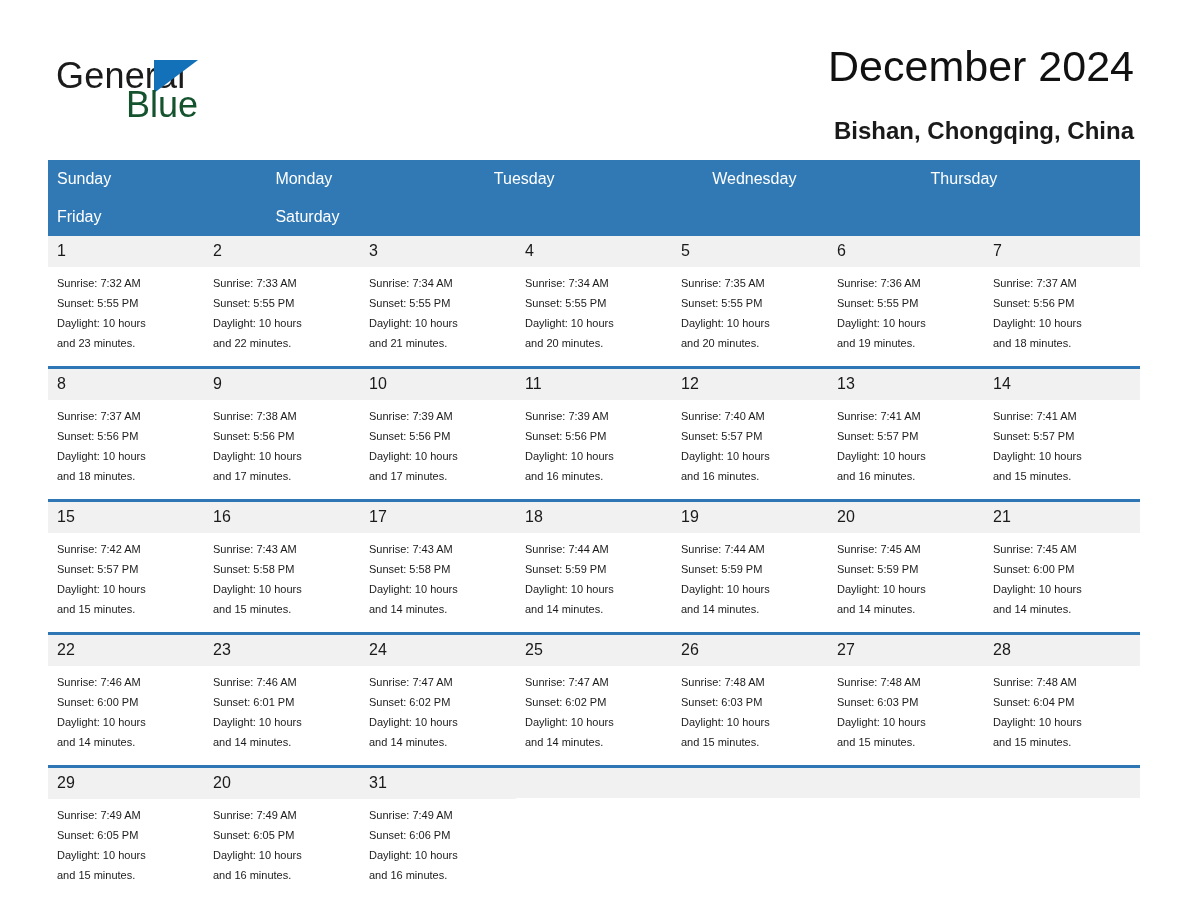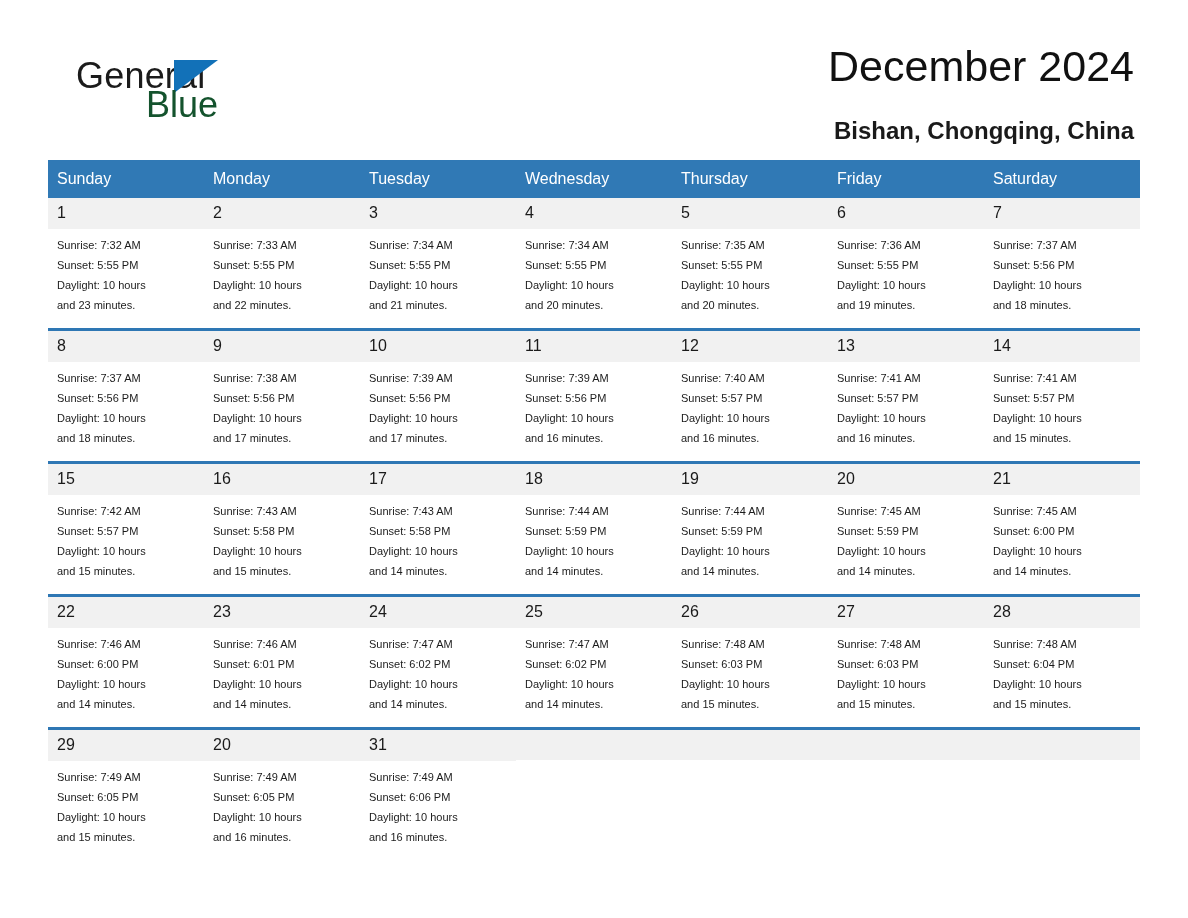--- a/index.html
+++ b/index.html
@@ -29,21 +29,20 @@
     align-items: flex-start;
     justify-content: space-between;
     padding-top: 44px;
     height: 100px;
   }
 
   .brand {
     position: relative;
     width: 260px;
     height: 86px;
-    margin-left: 20px;
   }
   .brand-general {
     font-size: 36px;
     color: #1b1b1b;
     letter-spacing: .2px;
     line-height: 1;
     position: absolute;
     top: 14px;
     left: 8px;
     font-weight: 400;
@@ -87,21 +86,21 @@
   }
 
   
   .calendar {
     margin-top: 16px;
     width: 1092px;
   }
 
   .weekday-row {
     display: grid;
-    grid-template-columns: repeat(7, 1fr);
+    grid-template-columns: repeat(5, 1fr);
     background: #3079b5;
   }
   .weekday {
     color: #ffffff;
     font-size: 16px;
     padding: 9px 0 10px 9px;
     line-height: 1.2;
   }
 
   .week {

